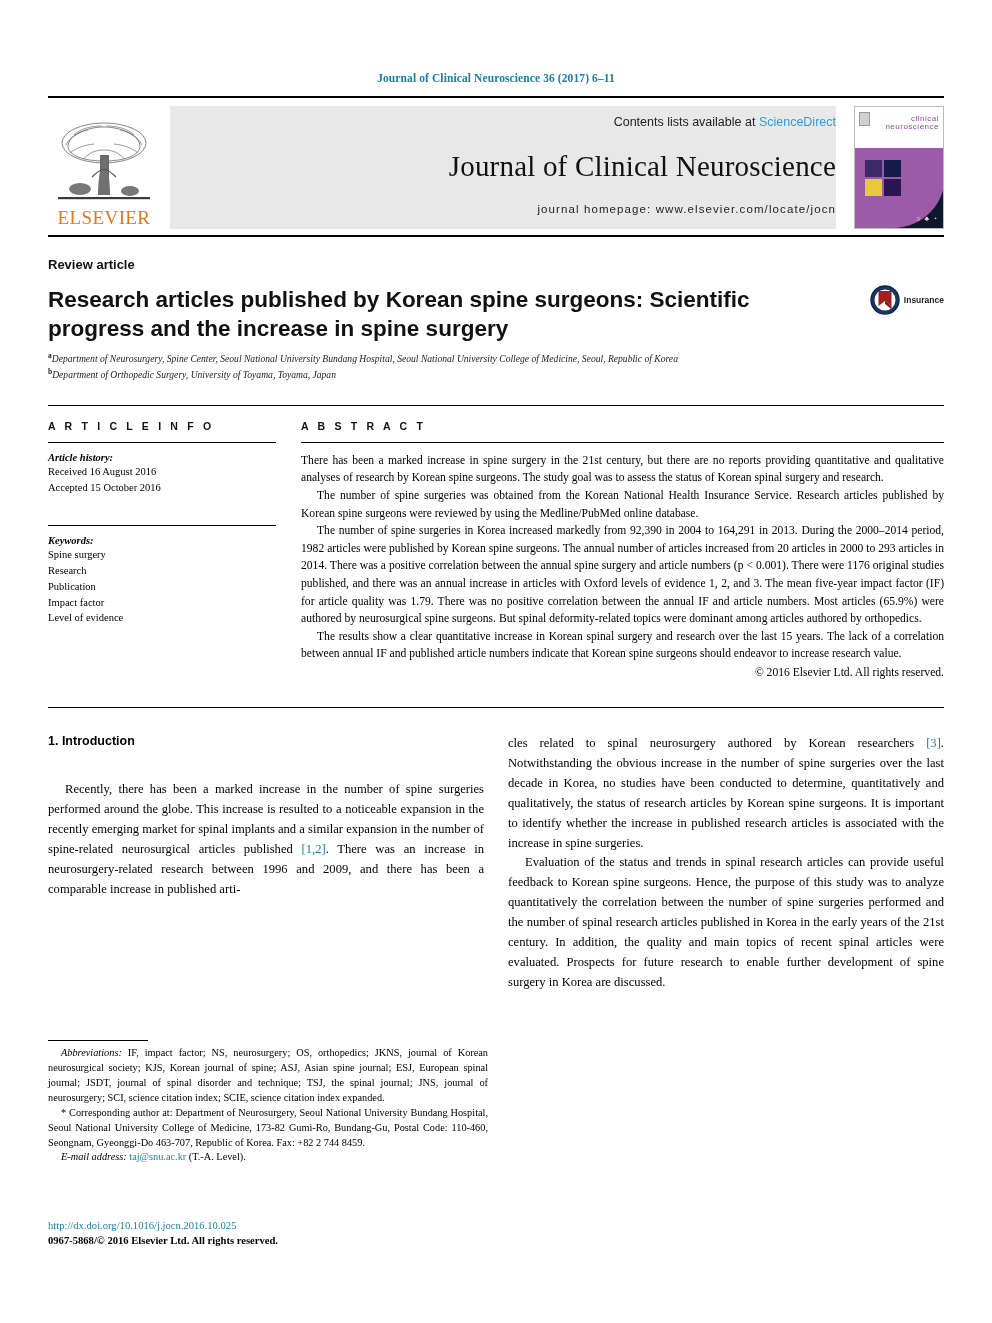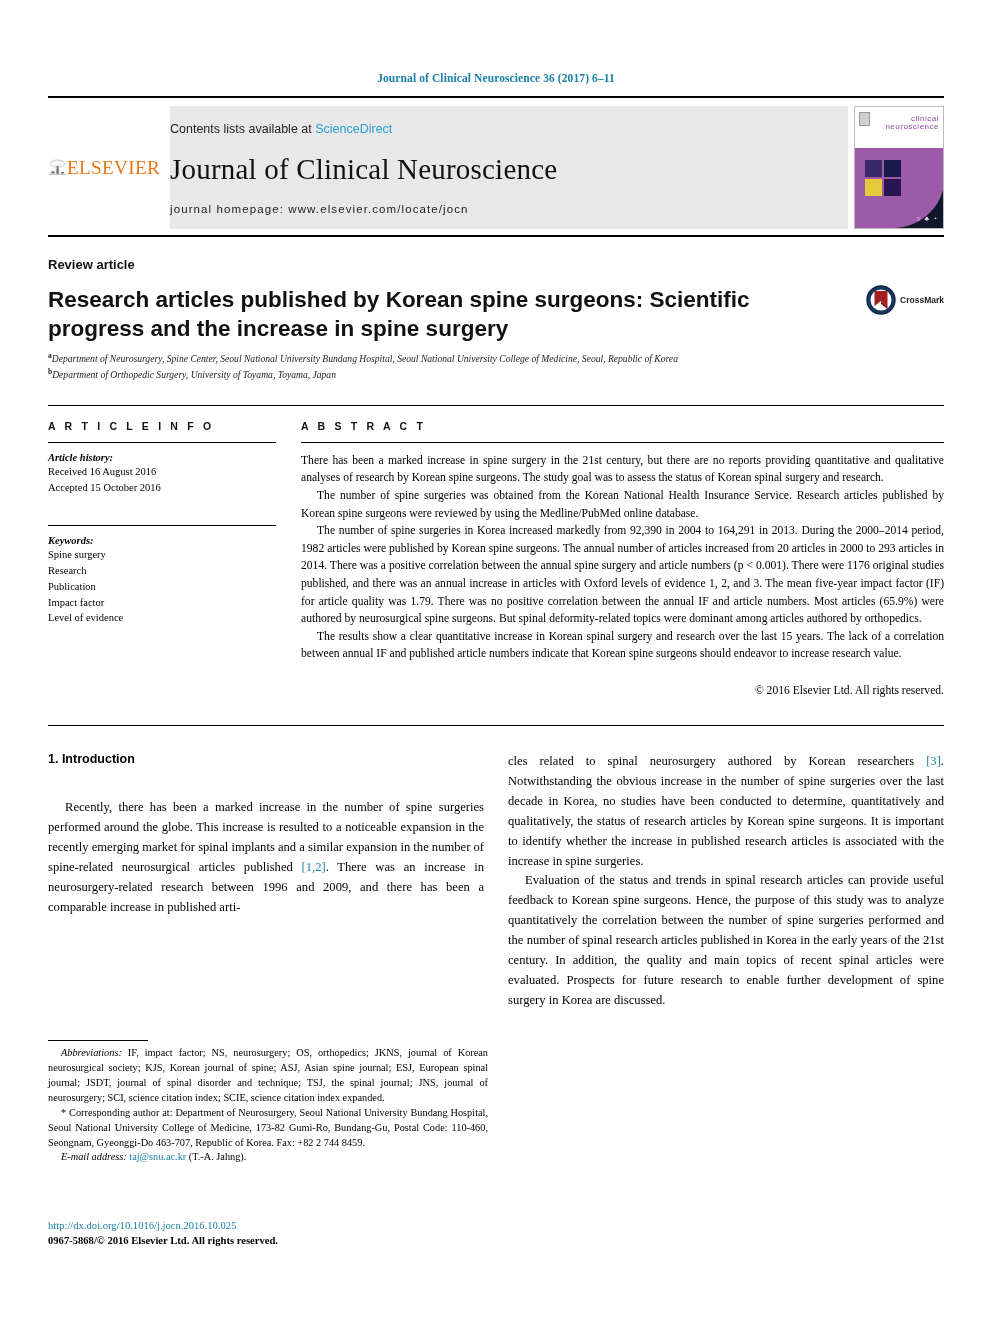--- a/index.html
+++ b/index.html
@@ -39,44 +39,44 @@
     border-top: 2.5px solid #000;
     display: flex;
     align-items: stretch;
     height: 123px;
     padding-top: 8px;
   }
   .elsevier-logo {
     width: 112px;
     flex: 0 0 112px;
     display: flex;
-    flex-direction: row;
+    flex-direction: column;
     align-items: center;
     justify-content: flex-end;
     padding-bottom: 2px;
   }
   .tree-svg { display:block; }
   .elsevier-word {
     font-family: "Liberation Serif", serif;
     color: #E77817;
     font-size: 19px;
     letter-spacing: 0.4px;
     line-height: 1;
     margin-top: 1px;
   }
   .journal-band {
     flex: 1;
     background: #e8e8e8;
     margin-left: 10px;
-    margin-right: 6px;
+    margin-right: 18px;
     display: flex;
     flex-direction: column;
     justify-content: space-between;
-    align-items: flex-start;
-    padding: 16px 0 14px 0;
+    align-items: flex-end;
+    padding: 9px 0 14px 0;
     box-sizing: border-box;
   }
   .contents-line {
     font-family: "Liberation Sans", sans-serif;
     font-size: 12.5px;
     color: #222;
   }
   .contents-line .sd {
     color: #2a9fd6;
   }
@@ -254,21 +254,21 @@
     line-height: 1.52;
     text-align: justify;
     color: #000;
   }
   .abstract-body p { margin: 0; }
   .abstract-body p.indent { text-indent: 16px; }
   .abstract-rights {
     text-align: right;
     font-family: "Liberation Serif", serif;
     font-size: 11.6px;
-    margin-top: 21px;
+    margin-top: 3px;
   }
 
   
   .divider-rule {
     margin: 28px 48px 0 48px;
     border-bottom: 1.2px solid #000;
   }
   .body-cols {
     margin: 26px 48px 0 48px;
     display: flex;
@@ -394,21 +394,21 @@
     <div class="article-type">Review article</div>
     <h1 class="paper-title">Research articles published by Korean spine surgeons: Scientific progress and the increase in spine surgery</h1>
     <div class="crossmark">
       <svg width="30" height="30" viewBox="0 0 30 30">
         <circle cx="15" cy="15" r="14" fill="#16365c"></circle>
         <circle cx="15" cy="15" r="10.5" fill="#ffffff"></circle>
         <path d="M8.5 6 L21.5 6 L21.5 21 L15 16 L8.5 21 Z" fill="#a41f20"></path>
         <path d="M15 16 L21.5 21 L21.5 24 L15 19 Z" fill="#7d1718"></path>
         <circle cx="15" cy="15" r="14" fill="none" stroke="#0f2745" stroke-width="1.4"></circle>
       </svg>
-      <span class="crossmark-label">CrossMark</span>
+      <span class="crossmark-label">Insurance</span>
     </div>
   </div>
 
   <div class="affiliations">
     <div>
       <sup>a</sup><span>Department of Neurosurgery, Spine Center, Seoul National University Bundang Hospital, Seoul National University College of Medicine, Seoul, Republic of Korea</span>
     </div>
     <div>
       <sup>b</sup><span>Department of Orthopedic Surgery, University of Toyama, Toyama, Japan</span>
     </div>
@@ -466,21 +466,21 @@
     <div class="fn-rule"></div>
     <div class="fn-text">
       <p class="ind">
         <i>Abbreviations:</i>
         <span>IF, impact factor; NS, neurosurgery; OS, orthopedics; JKNS, journal of Korean neurosurgical society; KJS, Korean journal of spine; ASJ, Asian spine journal; ESJ, European spinal journal; JSDT, journal of spinal disorder and technique; TSJ, the spinal journal; JNS, journal of neurosurgery; SCI, science citation index; SCIE, science citation index expanded.</span>
       </p>
       <p class="ind">* Corresponding author at: Department of Neurosurgery, Seoul National University Bundang Hospital, Seoul National University College of Medicine, 173-82 Gumi-Ro, Bundang-Gu, Postal Code: 110-460, Seongnam, Gyeonggi-Do 463-707, Republic of Korea. Fax: +82 2 744 8459.</p>
       <p class="ind">
         <i>E-mail address:</i>
         <span class="email-link">taj@snu.ac.kr</span>
-        <span>(T.-A. Jahng).</span>
+        <span>(T.-A. Level).</span>
       </p>
     </div>
   </div>
 
   <div class="doi-footer">
     <div class="doi-link">http://dx.doi.org/10.1016/j.jocn.2016.10.025</div>
     <div class="issn-line">0967-5868/© 2016 Elsevier Ltd. All rights reserved.</div>
   </div>
 
 </div>

